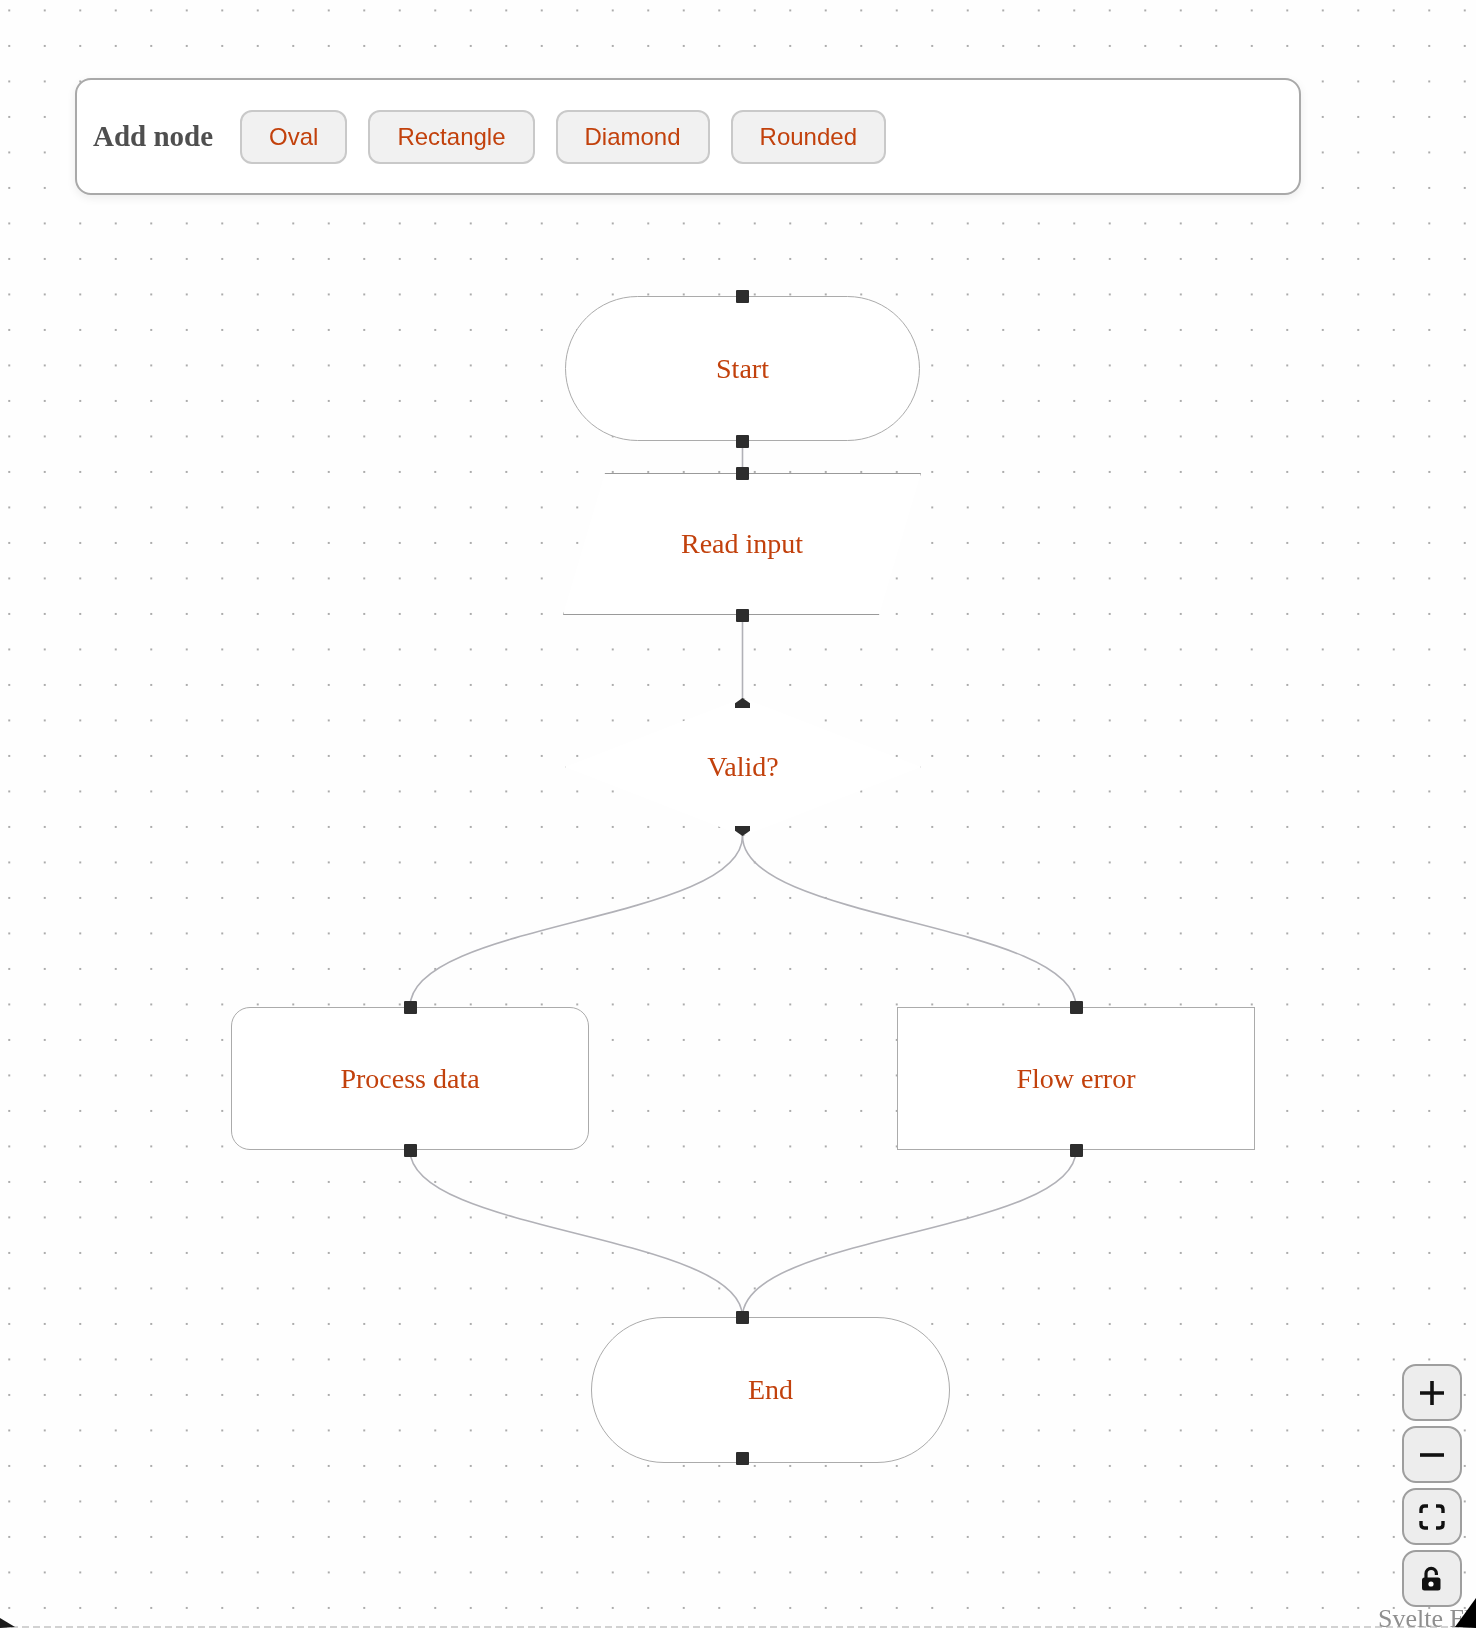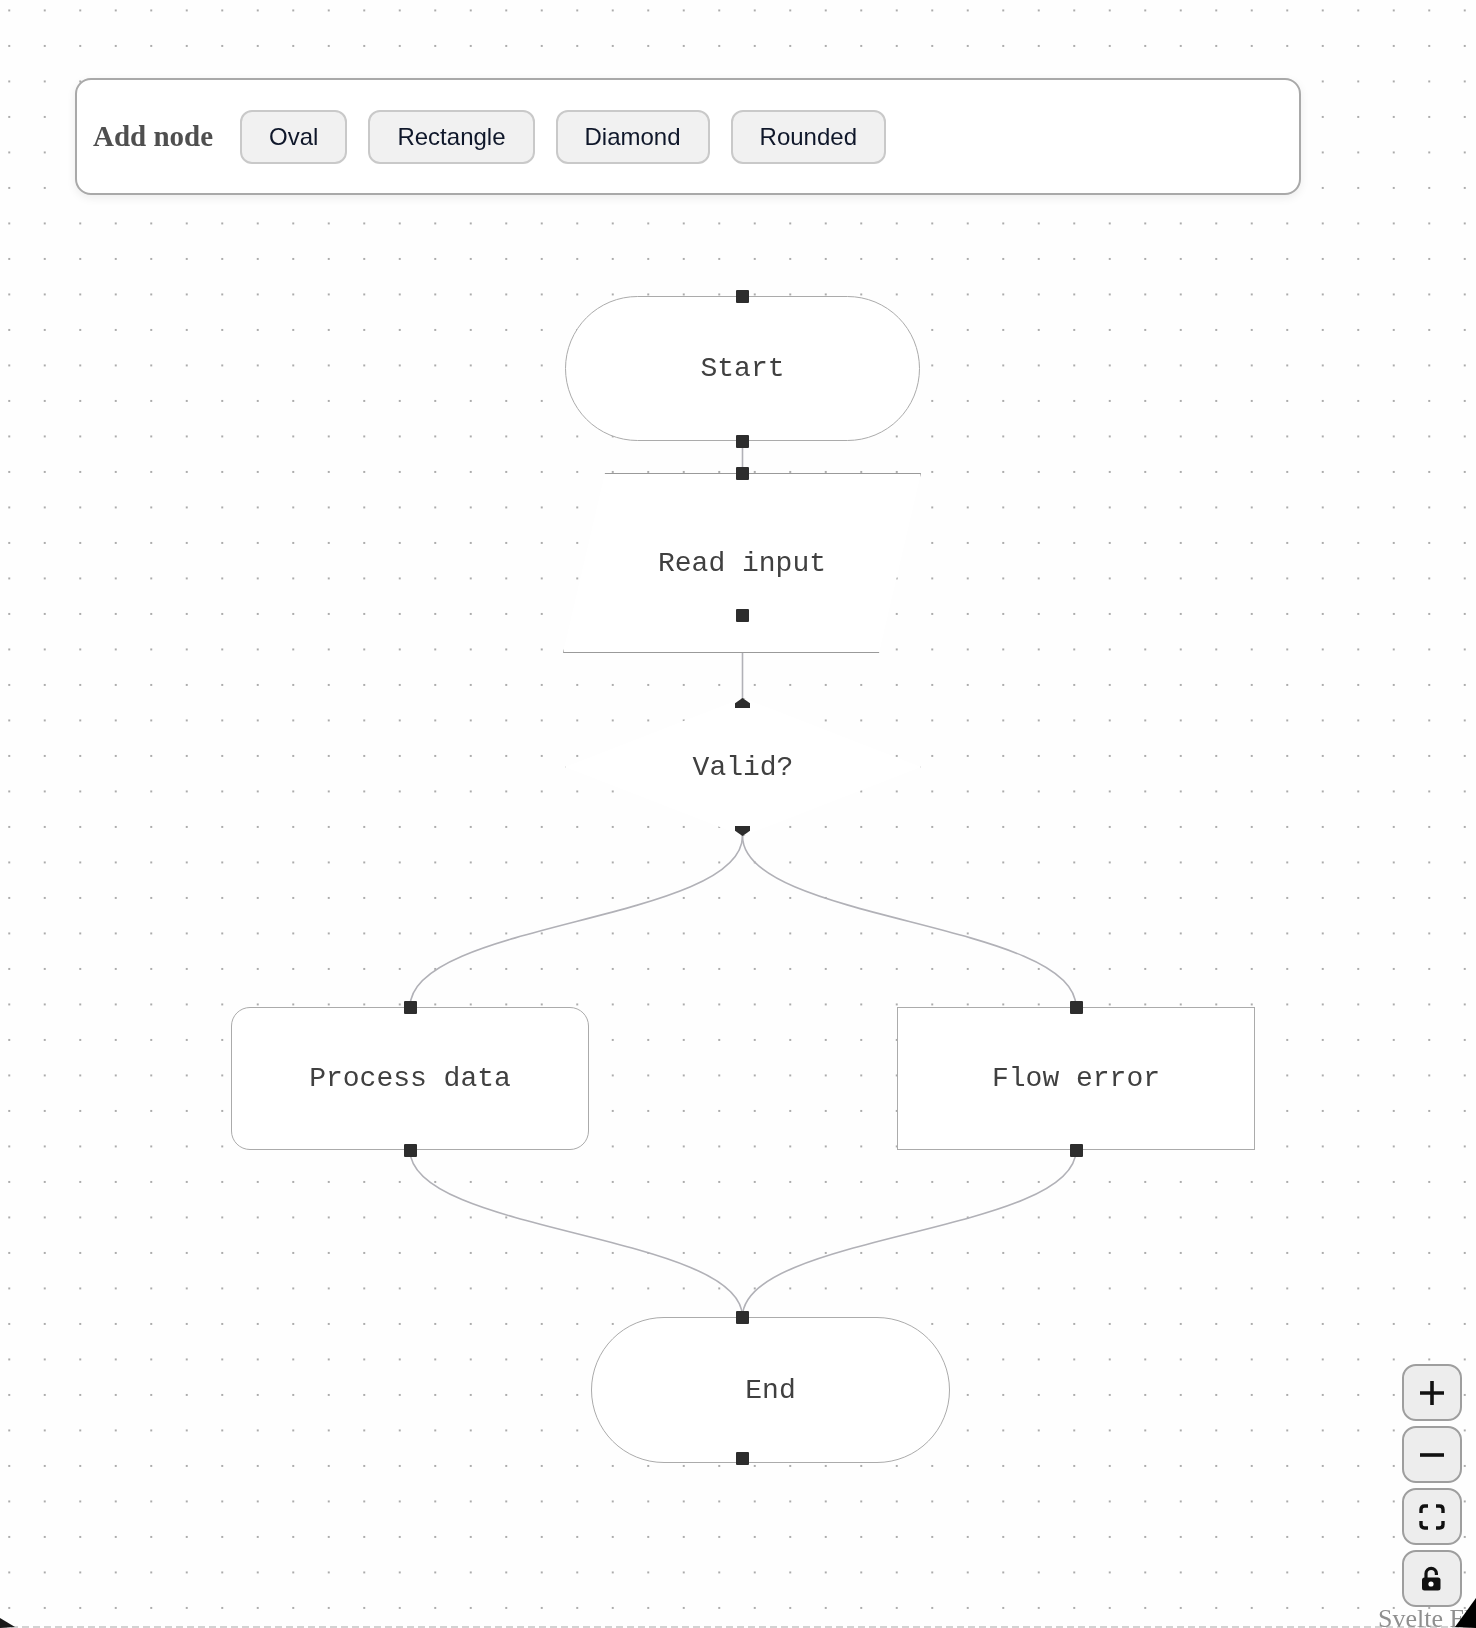--- a/index.html
+++ b/index.html
@@ -17,32 +17,32 @@
     background:#fff;border:2px solid #a9a9a9;border-radius:16px;
     box-shadow:0 3px 10px rgba(0,0,0,.07);
     display:flex;align-items:center;gap:21px;padding:0 16px;box-sizing:border-box;
     z-index:20;
   }
   .toolbar-label{
     font-family:"Liberation Serif",serif;font-weight:bold;font-size:29px;color:#4f4f4f;
     margin-right:6px;white-space:nowrap;
   }
   .tool-btn{
-    font-family:"Liberation Sans",sans-serif;font-size:24px;color:#0f172a;
+    font-family:"Liberation Sans",sans-serif;font-size:24px;color:#c2410c;
     background:#f1f1f1;border:2px solid #c9c9c9;border-radius:12px;
     padding:11px 27px;cursor:pointer;white-space:nowrap;
   }
   
   .edges{position:absolute;left:0;top:0;z-index:1;}
   .edges path{stroke:#b1b1b7;stroke-width:1.6;fill:none;}
   
   .node{
     position:absolute;background:#fff;z-index:2;
     display:flex;align-items:center;justify-content:center;
-    font-family:Liberation Mono, monospace;font-size:28px;color:#404040;
+    font-family:Liberation Serif, serif;font-size:28px;color:#c2410c;
     box-sizing:border-box;cursor:grab;
   }
   .node.oval{border:1.5px solid #ababab;border-radius:999px;}
   .node.rect{border:1.5px solid #ababab;}
   .node.parallelogram{
     border:1.5px solid #9a9a9a;
     clip-path:polygon(42px 0,100% 0,calc(100% - 42px) 100%,0 100%);
   }
   .node.diamond{
     border:1.5px solid #9a9a9a;
@@ -89,21 +89,21 @@
     <path d="M742.5 836 C742.5 921.5 410 921.5 410 1007"></path>
     <path d="M742.5 836 C742.5 921.5 1076 921.5 1076 1007"></path>
     <path d="M410 1150 C410 1233.5 742.5 1233.5 742.5 1317"></path>
     <path d="M1076 1150 C1076 1233.5 742.5 1233.5 742.5 1317"></path>
   </svg>
 
   <div class="node oval" style="left:565px;top:296px;width:355px;height:145px;">Start</div>
   <div class="handle" style="left:736px;top:289.5px;"></div>
   <div class="handle" style="left:736px;top:434.5px;"></div>
 
-  <div class="node parallelogram" style="left:563px;top:473px;width:358px;height:180px;">Read input</div>
+  <div class="node parallelogram" style="left:563px;top:473px;width:358px;height:142px;">Read input</div>
   <div class="handle" style="left:736px;top:466.5px;"></div>
   <div class="handle" style="left:736px;top:608.5px;"></div>
 
   <div class="node diamond" style="left:565px;top:698px;width:356px;height:138px;">Valid?</div>
   <div class="handle clip-top" style="left:735px;top:698px;width:15px;"></div>
   <div class="handle clip-bottom" style="left:735px;top:826px;width:15px;"></div>
 
   <div class="node rect" style="left:231px;top:1007px;width:358px;height:143px;border-radius:19px;">Process data</div>
   <div class="handle" style="left:403.5px;top:1000.5px;"></div>
   <div class="handle" style="left:403.5px;top:1143.5px;"></div>

